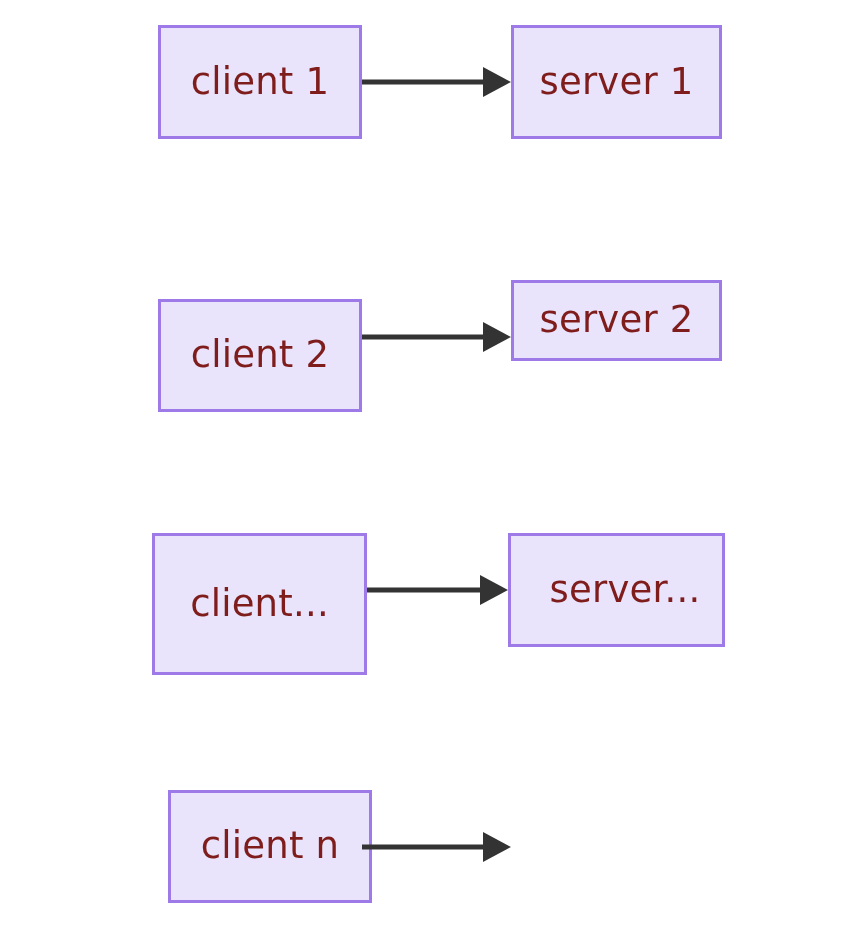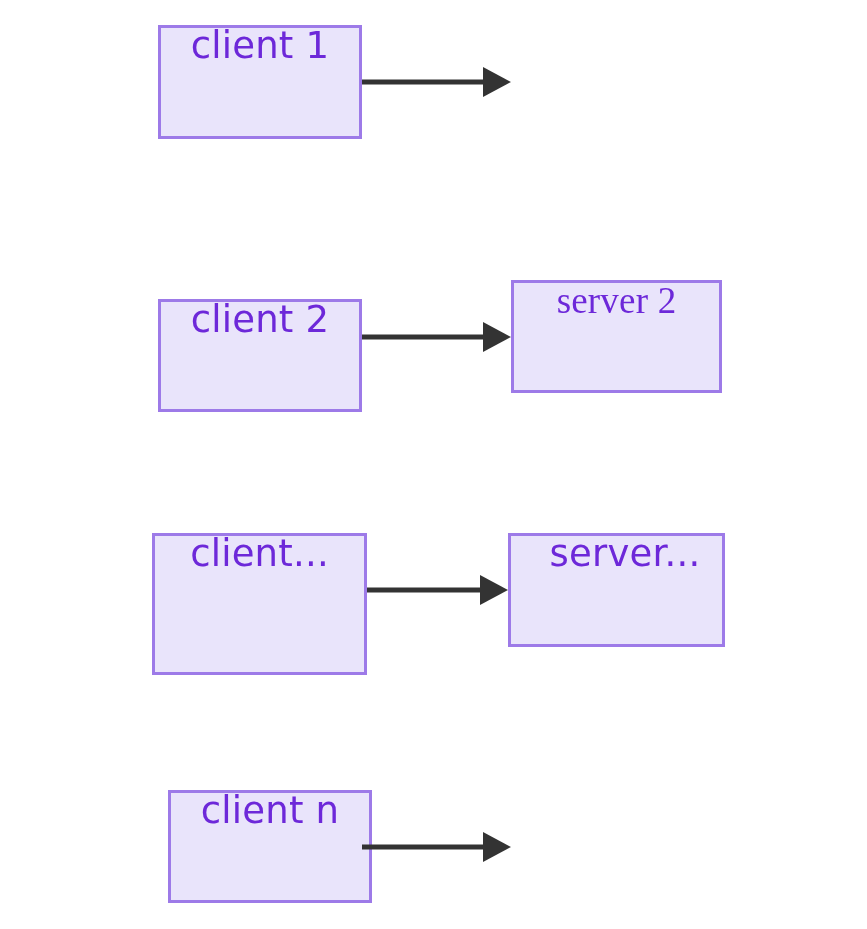--- a/index.html
+++ b/index.html
@@ -20,23 +20,23 @@
     width: 867px;
     height: 929px;
   }
 
   .node {
     position: absolute;
     box-sizing: border-box;
     background: #e9e4fb;
     border: 3px solid #9d7ae8;
     display: flex;
-    align-items: flex-start;
+    align-items: center;
     justify-content: center;
-    color: #6d28d9;
+    color: #7f1d1d;
     font-size: 37px;
     line-height: 1;
     letter-spacing: 0.2px;
     white-space: nowrap;
   }
 
   .node-label {
     display: block;
     transform: translateY(-1px);
   }
@@ -52,21 +52,21 @@
     height: 100%;
     overflow: visible;
   }
 
   
   .r1-client { left: 158px; top: 25px;  width: 204px; height: 114px; }
   .r1-server { left: 511px; top: 25px;  width: 211px; height: 114px; }
   .r1-edge   { left: 362px; top: 62px;  width: 149px; }
 
   .r2-client { left: 158px; top: 280px; width: 204px; height: 113px; margin-top: 19px; }
-  .r2-server { left: 511px; top: 280px; width: 211px; height: 113px; font-family: Liberation Serif, serif; }
+  .r2-server { left: 511px; top: 280px; width: 211px; height: 81px; }
   .r2-edge   { left: 362px; top: 317px; width: 149px; }
 
   .r3-client { left: 152px; top: 533px; width: 215px; height: 142px; }
   .r3-server { left: 508px; top: 533px; width: 217px; height: 114px; padding-left: 17px; }
   .r3-edge   { left: 367px; top: 570px; width: 141px; }
 
   .r4-client { left: 168px; top: 790px; width: 204px; height: 113px; }
   .r4-server { left: 511px; top: 790px; width: 211px; height: 113px; }
   .r4-edge   { left: 362px; top: 827px; width: 149px; }
 </style>
@@ -76,20 +76,23 @@
 <div id="diagram">
 
   <div class="node r1-client">
     <span class="node-label">client 1</span>
   </div>
   <div class="edge r1-edge">
     <svg viewBox="0 0 149 40" preserveAspectRatio="none" aria-hidden="true">
       <line x1="0" y1="20" x2="123" y2="20" stroke="#333333" stroke-width="5"></line>
       <polygon points="121,5 149,20 121,35" fill="#333333"></polygon>
     </svg>
+  </div>
+  <div class="node r1-server">
+    <span class="node-label">server 1</span>
   </div>
 
   <div class="node r2-client">
     <span class="node-label">client 2</span>
   </div>
   <div class="edge r2-edge">
     <svg viewBox="0 0 149 40" preserveAspectRatio="none" aria-hidden="true">
       <line x1="0" y1="20" x2="123" y2="20" stroke="#333333" stroke-width="5"></line>
       <polygon points="121,5 149,20 121,35" fill="#333333"></polygon>
     </svg>

